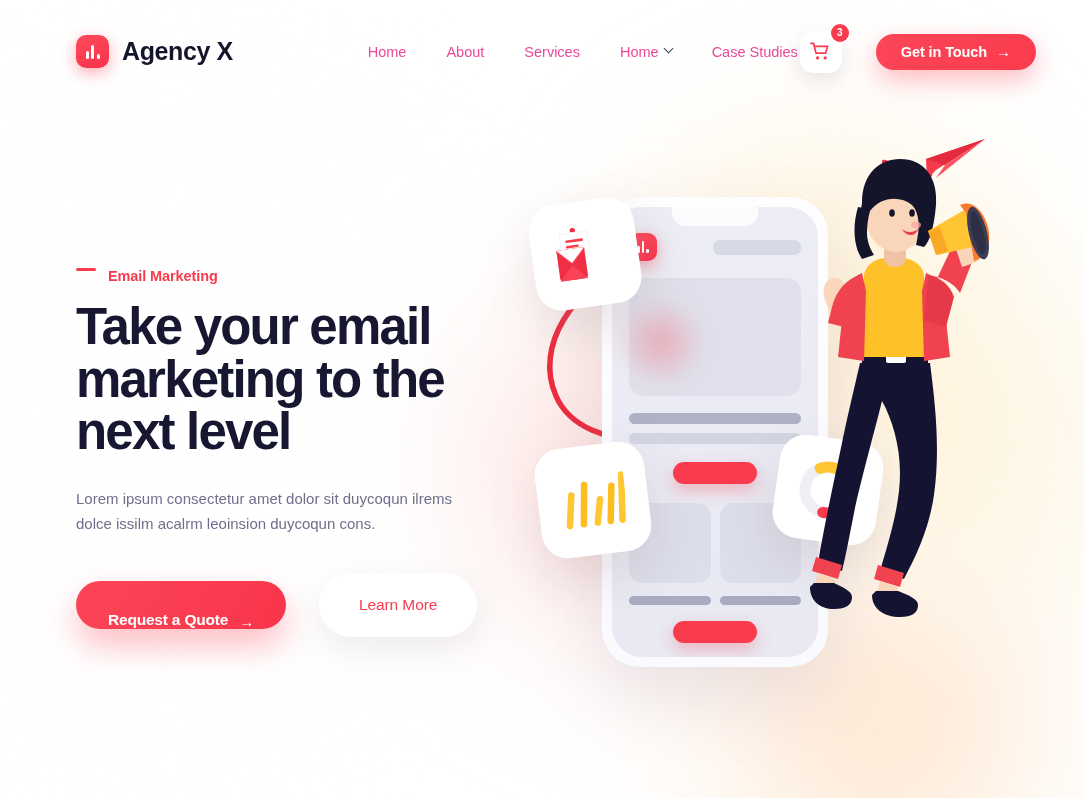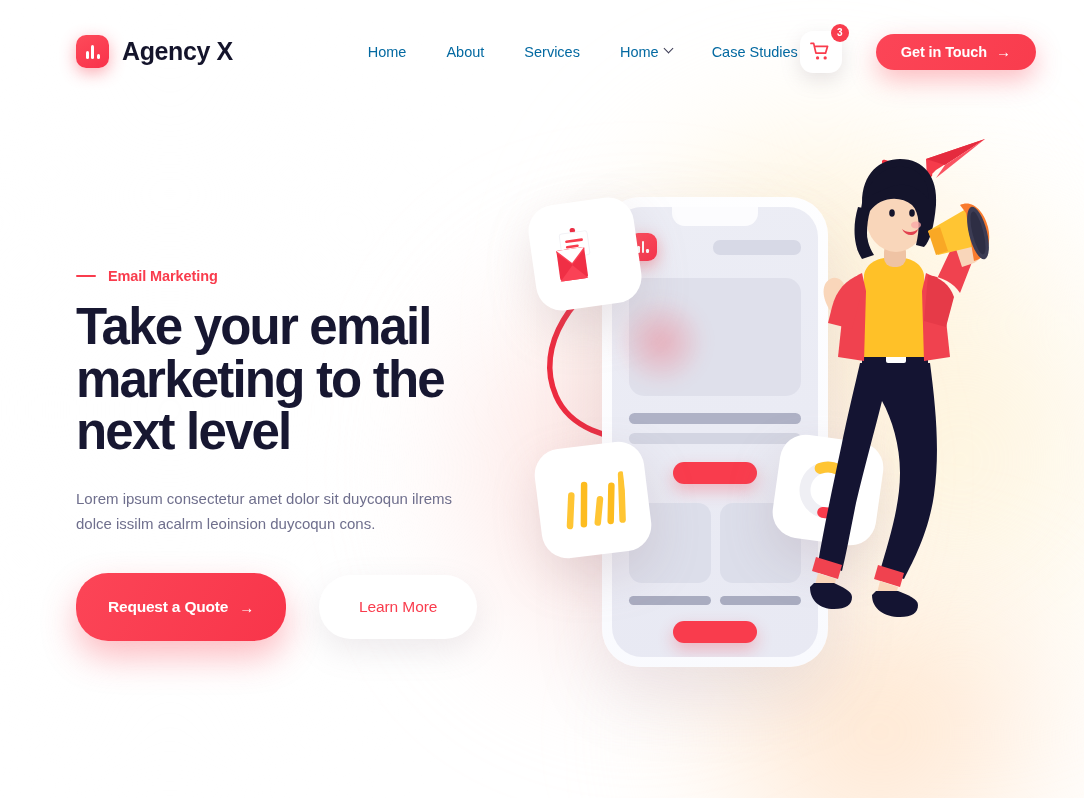--- a/index.html
+++ b/index.html
@@ -116,21 +116,21 @@
   }
 
   .nav {
     display: flex;
     align-items: center;
     gap: 40px;
     margin-left: 135px;
   }
   .nav-link {
     font-size: 14.5px;
-    color: #0369a1;
+    color: #ec4899;
     text-decoration: none;
     white-space: nowrap;
     display: inline-flex;
     align-items: center;
     gap: 6px;
     cursor: pointer;
   }
   .chevron {
     display: inline-block;
     width: 7px; height: 7px;
@@ -193,21 +193,21 @@
 
   
   .hero {
     position: relative;
     z-index: 20;
     padding-left: 76px;
   }
 
   .eyebrow {
     display: flex;
-    align-items: center;
+    align-items: flex-start;
     gap: 12px;
     margin-top: 165px;
   }
   .eyebrow-dash {
     width: 20px; height: 2.5px;
     background: #F93C4D;
     border-radius: 2px;
   }
   .eyebrow-text {
     font-size: 14.5px;
@@ -234,32 +234,32 @@
     max-width: 380px;
   }
 
   .hero-actions {
     margin-top: 36px;
     display: flex;
     align-items: center;
     gap: 33px;
   }
   .btn-primary {
-    height: 68px;
+    height: 48px;
     padding: 0 32px;
     border: none;
     border-radius: 32px;
     background: linear-gradient(120deg, #FC4557 0%, #F8354A 100%);
     color: #fff;
     font-family: inherit;
     font-size: 15.5px;
     font-weight: 700;
     letter-spacing: -0.2px;
     display: inline-flex;
-    align-items: center;
+    align-items: flex-end;
     gap: 11px;
     cursor: pointer;
     box-shadow: 0 16px 34px rgba(249,60,76,0.34);
   }
   .btn-ghost {
     height: 64px;
     padding: 0 40px;
     border: none;
     border-radius: 32px;
     background: #ffffff;

